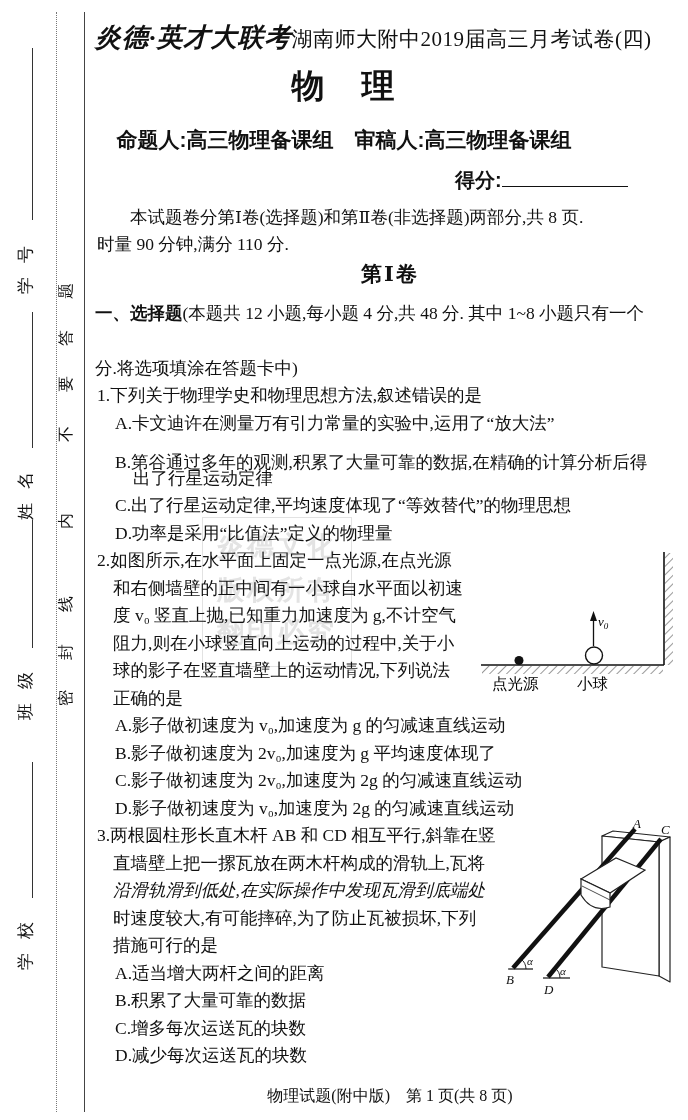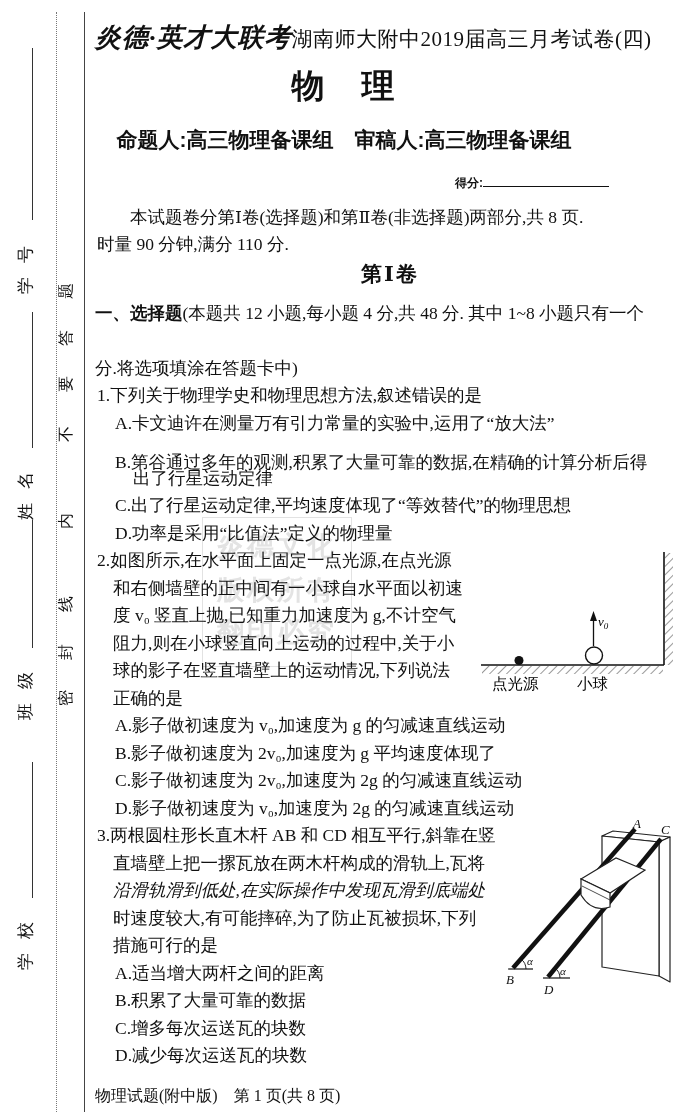--- a/index.html
+++ b/index.html
@@ -12,21 +12,21 @@
   .brand{font-size:26px;font-weight:bold;font-style:italic;letter-spacing:1px;}
   .hdr-rest{font-size:21px;letter-spacing:.5px;}
   .subject{position:absolute;left:0;top:64px;width:688px;text-align:center;
            font-size:33px;font-weight:bold;letter-spacing:2px;}
   .authors{position:absolute;left:0;top:126px;width:688px;text-align:center;
            font-size:21px;}
   .score{position:absolute;left:455px;top:167px;font-size:20px;}
   .score-line{display:inline-block;width:126px;height:19px;border-bottom:1.6px solid #111;}
   .part-title{position:absolute;left:95px;top:260px;width:590px;text-align:center;
               font-size:21px;font-weight:bold;letter-spacing:2px;}
-  .footer{position:absolute;left:95px;top:1086px;width:590px;font-size:16px;}
+  .footer{position:absolute;left:95px;top:1086px;width:590px;text-align:center;font-size:16px;}
   
   .vline{position:absolute;top:12px;height:1100px;width:0;}
   .vline.dotted{left:56px;border-left:1.5px dotted #777;}
   .vline.solid{left:84px;border-left:1.5px solid #444;}
   .vstrip{position:absolute;top:1120px;width:1120px;transform-origin:0 0;transform:rotate(-90deg);}
   .vstrip .fld{position:absolute;top:8px;font-size:17px;letter-spacing:14px;white-space:nowrap;}
   .vstrip .blank{position:absolute;top:26px;height:0;border-bottom:1.2px solid #333;}
   .vstrip .seal-ch{position:absolute;top:4px;font-size:16px;}
   
   .wm{position:absolute;left:202px;top:517px;width:148px;height:148px;
@@ -72,21 +72,21 @@
     <span class="seal-ch" style="left:774px;">答</span>
     <span class="seal-ch" style="left:821px;">题</span>
   </div>
 
   <div class="hdr z">
     <span class="brand">炎德·英才大联考</span><span class="hdr-rest">湖南师大附中2019届高三月考试卷(四)</span>
   </div>
   <div class="subject z">物　理</div>
   <div class="authors hei z">命题人:高三物理备课组　审稿人:高三物理备课组</div>
   <div class="score z">
-    <span class="hei" style="font-size:12px;">得分:</span><span class="score-line"></span>
+    <span class="hei" style="font-size:20px;">得分:</span><span class="score-line"></span>
   </div>
 
   <div class="ln z" style="left:130px;top:206px;">本试题卷分第Ⅰ卷(选择题)和第Ⅱ卷(非选择题)两部分,共 8 页.</div>
   <div class="ln z" style="left:97px;top:233px;">时量 90 分钟,满分 110 分.</div>
   <div class="part-title z">第Ⅰ卷</div>
 
   <div class="ln z" style="left:95px;top:302px;">
     <span class="hei" style="font-size:17.5px;">一、选择题</span><span>(本题共 12 小题,每小题 4 分,共 48 分. 其中 1~8 小题只有一个</span>
   </div>
   <div class="ln z" style="left:95px;top:357px;">分.将选项填涂在答题卡中)</div>

